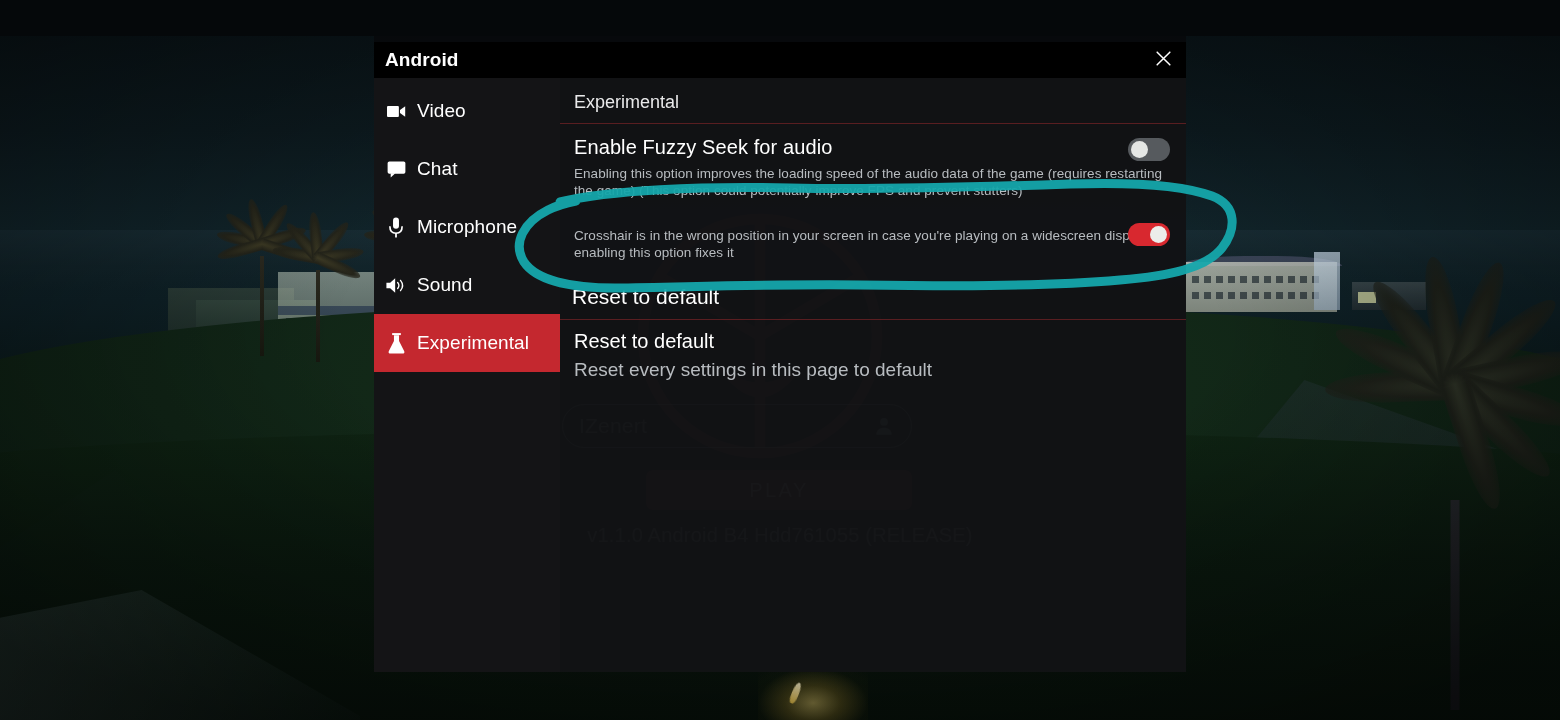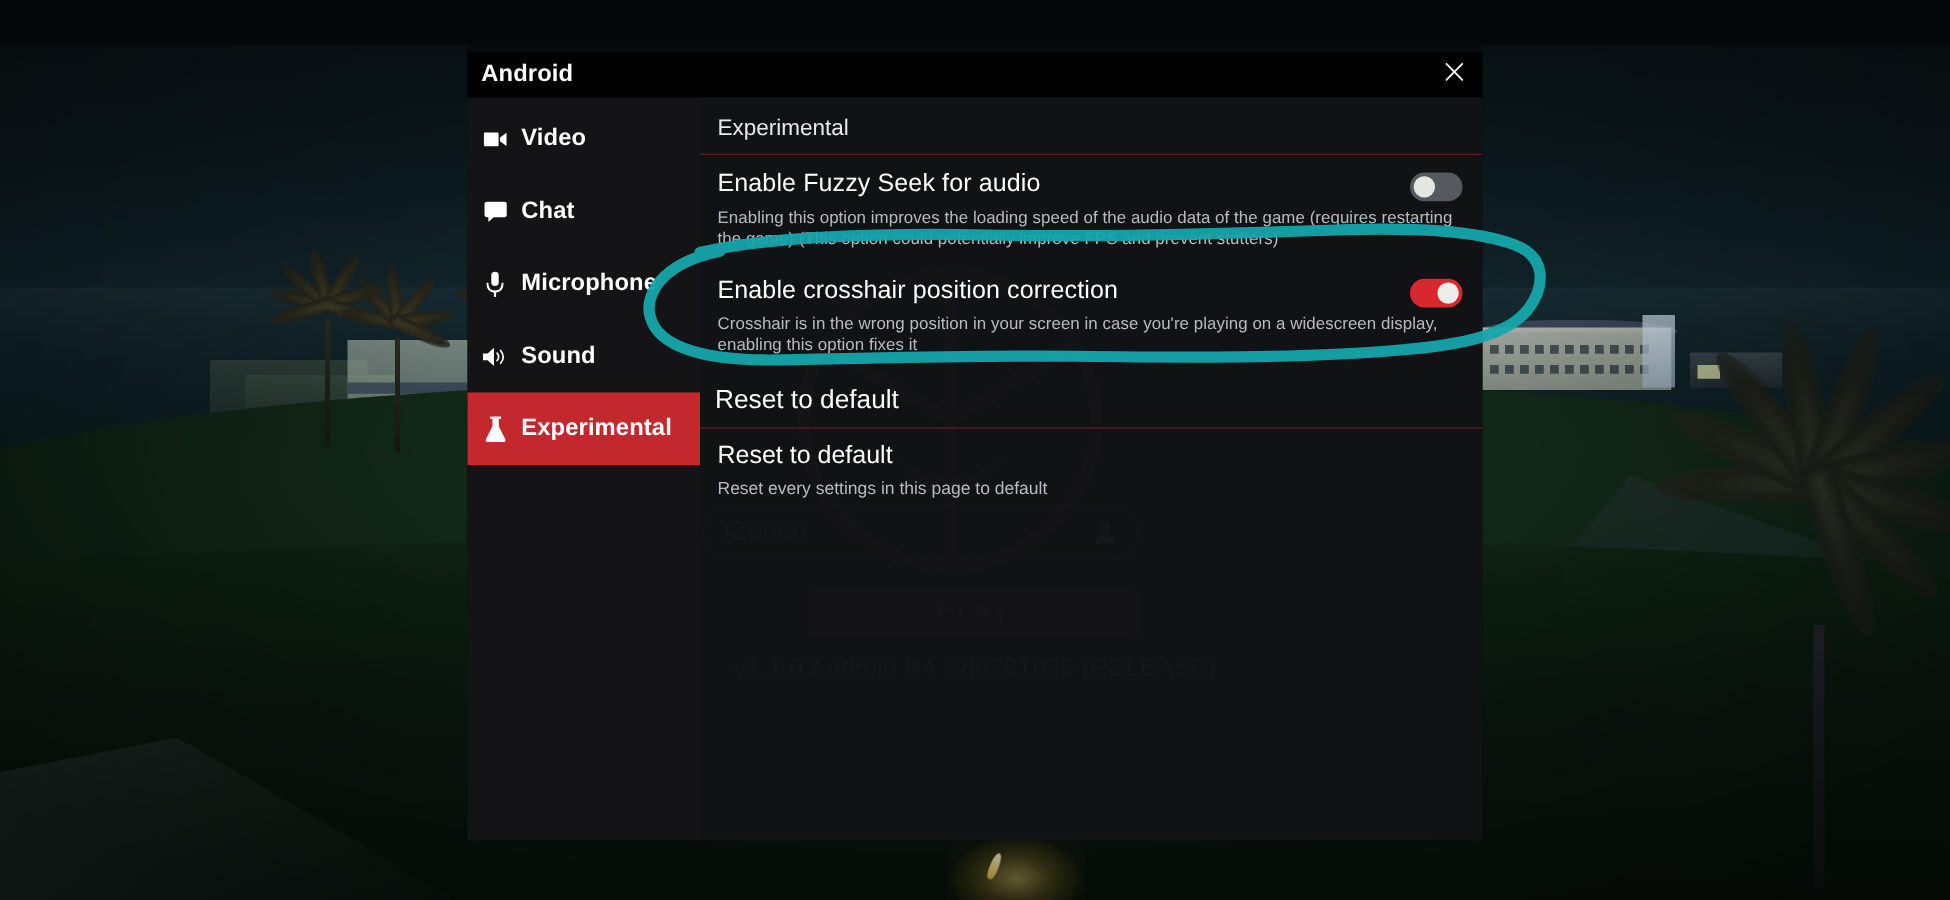--- a/index.html
+++ b/index.html
@@ -216,21 +216,21 @@
     padding-top: 4px; box-sizing: border-box;
   }
   .nav-item {
     height: 58px; display: flex; align-items: center;
     padding-left: 11px; box-sizing: border-box; cursor: pointer;
     gap: 10px;
   }
   .nav-item.active { background: #c4282f; }
   .nav-icon { width: 22px; display: flex; align-items: center; justify-content: center; }
   .nav-icon svg { fill: #fff; }
-  .nav-label { font-size: 19px; color: #fff; font-weight: 700; letter-spacing: .1px; }
+  .nav-label { font-size: 19px; color: #fff; font-weight: 400; letter-spacing: .1px; }
 
   
   .content {
     flex: 1; background: rgba(18,19,22,0.93); position: relative;
     overflow: hidden;
   }
   .section-head {
     padding: 14px 0 10px 14px;
     font-size: 18px; color: #e9e9ea; font-weight: 400;
   }
@@ -256,21 +256,21 @@
   .toggle.off .knob { left: 3px; background: #e4e6e4; }
   .toggle.on { background: #d8282f; }
   .toggle.on .knob { right: 3px; background: #ececea; }
 
   .reset-head {
     padding: 14px 0 10px 12px;
     font-size: 21px; color: #fff; font-weight: 400;
   }
   .reset-row { padding: 10px 14px 10px 14px; }
   .reset-title { font-size: 20px; color: #fff; }
-  .reset-desc { font-size: 14px; color: #b8bcc0; margin-top: 6px; }
+  .reset-desc { font-size: 19px; color: #b8bcc0; margin-top: 6px; }
 
   
   .annot {
     position: absolute; left: 0; top: 0; width: 1560px; height: 720px;
     z-index: 9; pointer-events: none;
   }
 </style>
 </head>
 <body>
 
@@ -505,21 +505,20 @@
 
         <div class="opt-row">
           <div class="opt-title">Enable Fuzzy Seek for audio</div>
           <div class="opt-desc">Enabling this option improves the loading speed of the audio data of the game (requires restarting the game) (This option could potentially improve FPS and prevent stutters)</div>
           <div class="toggle off">
             <span class="knob"></span>
           </div>
         </div>
 
         <div class="opt-row">
-          <div class="opt-title">Enable crosshair position correction</div>
           <div class="opt-desc">Crosshair is in the wrong position in your screen in case you're playing on a widescreen display, enabling this option fixes it</div>
           <div class="toggle on">
             <span class="knob"></span>
           </div>
         </div>
 
 
         <div class="reset-head">Reset to default</div>
         <div class="section-rule"></div>
 

